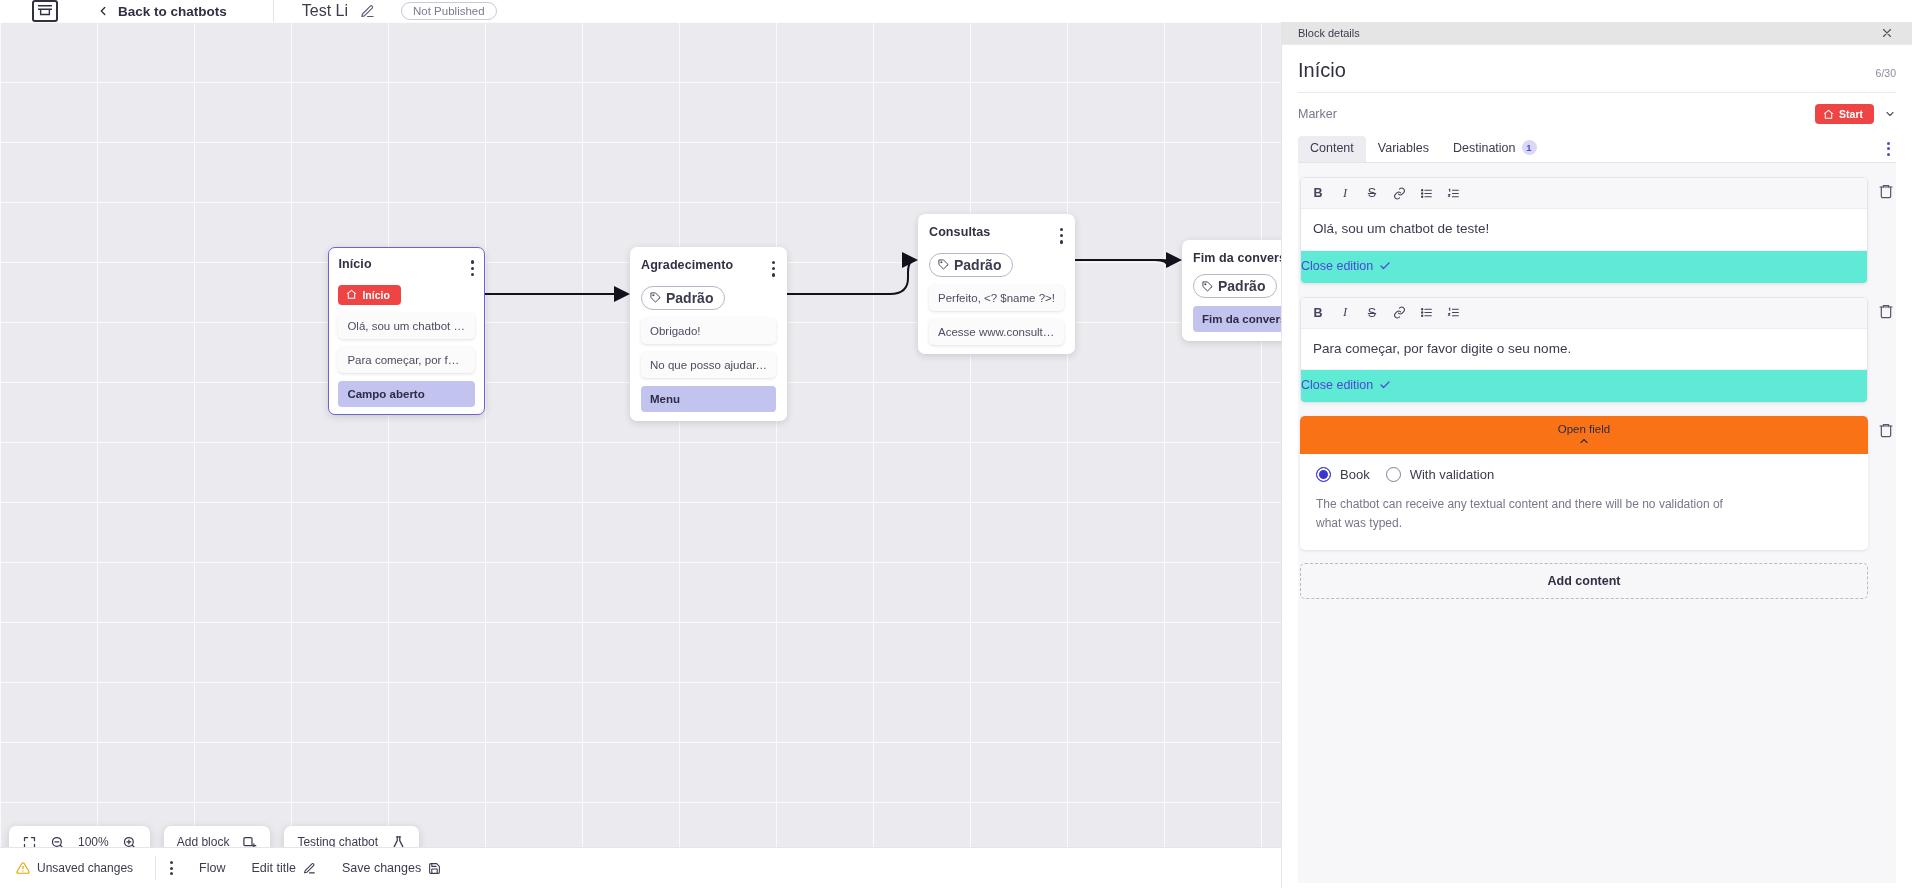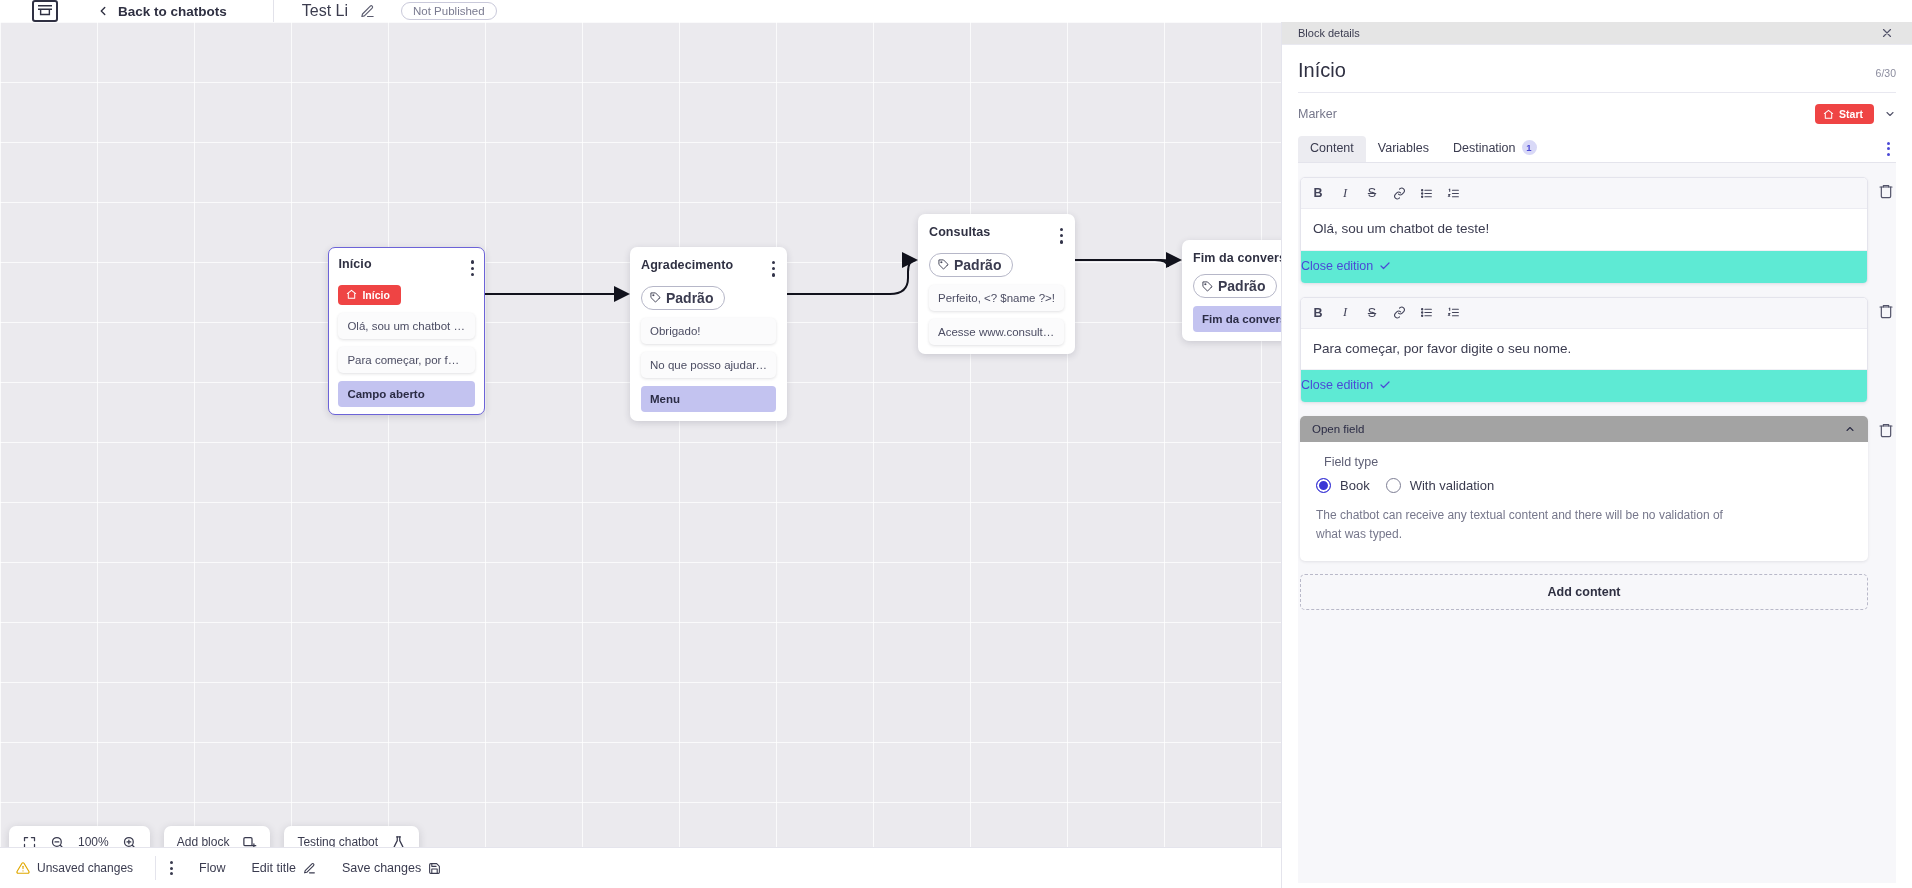--- a/index.html
+++ b/index.html
@@ -197,22 +197,23 @@
   }
   .close-edition { font-size: 12.5px; color: #4b49d6; display: flex; align-items: center; gap: 6px; cursor:pointer;}
   .close-edition svg { width: 12px; height: 12px; }
   .trash { width: 16px; height: 16px; color: #53546a; margin-top: 6px; cursor:pointer; flex:none;}
 
   .openfield-card {
     flex: 1; background: #fff; border-radius: 5px; overflow: hidden;
     box-shadow: 0 1px 3px rgba(40,40,60,.10);
   }
   .of-head {
-    background: #a3a3a3; padding: 7px 12px; display: flex; align-items: center;
+    background: #f97316; padding: 7px 12px; display: flex; align-items: center;
     justify-content: space-between;
+    flex-direction: column;
   }
   .of-head .of-title { font-size: 11.5px; color: #2b2c45; }
   .chev-up { width: 12px; height: 12px; color: #2b2c45; cursor:pointer;}
   .of-body { padding: 13px 16px 16px 16px; }
   .of-ftlabel { font-size: 12.5px; color: #5e5f75; margin-bottom: 9px; padding-left: 8px;}
   .radio-row { display: flex; align-items: center; gap: 16px; margin-bottom: 13px; }
   .radio-opt { display: flex; align-items: center; gap: 9px; cursor: pointer; }
   .radio {
     width: 15px; height: 15px; border-radius: 50%; border: 1.6px solid #7d7e94;
     display: block; flex: none; background: #fff;
@@ -565,21 +566,20 @@
 
         <div class="editor-row">
           <div class="openfield-card">
             <div class="of-head">
               <span class="of-title">Open field</span>
               <svg class="chev-up" viewBox="0 0 24 24" fill="none" stroke="currentColor" stroke-width="2.2" stroke-linecap="round" stroke-linejoin="round">
                   <polyline points="18 15 12 9 6 15"></polyline>
                 </svg>
             </div>
             <div class="of-body">
-              <div class="of-ftlabel">Field type</div>
               <div class="radio-row">
                 <label class="radio-opt">
                   <span class="radio checked"></span>
                   <span class="radio-lbl">Book</span>
                 </label>
                 <label class="radio-opt">
                   <span class="radio"></span>
                   <span class="radio-lbl">With validation</span>
                 </label>
               </div>

